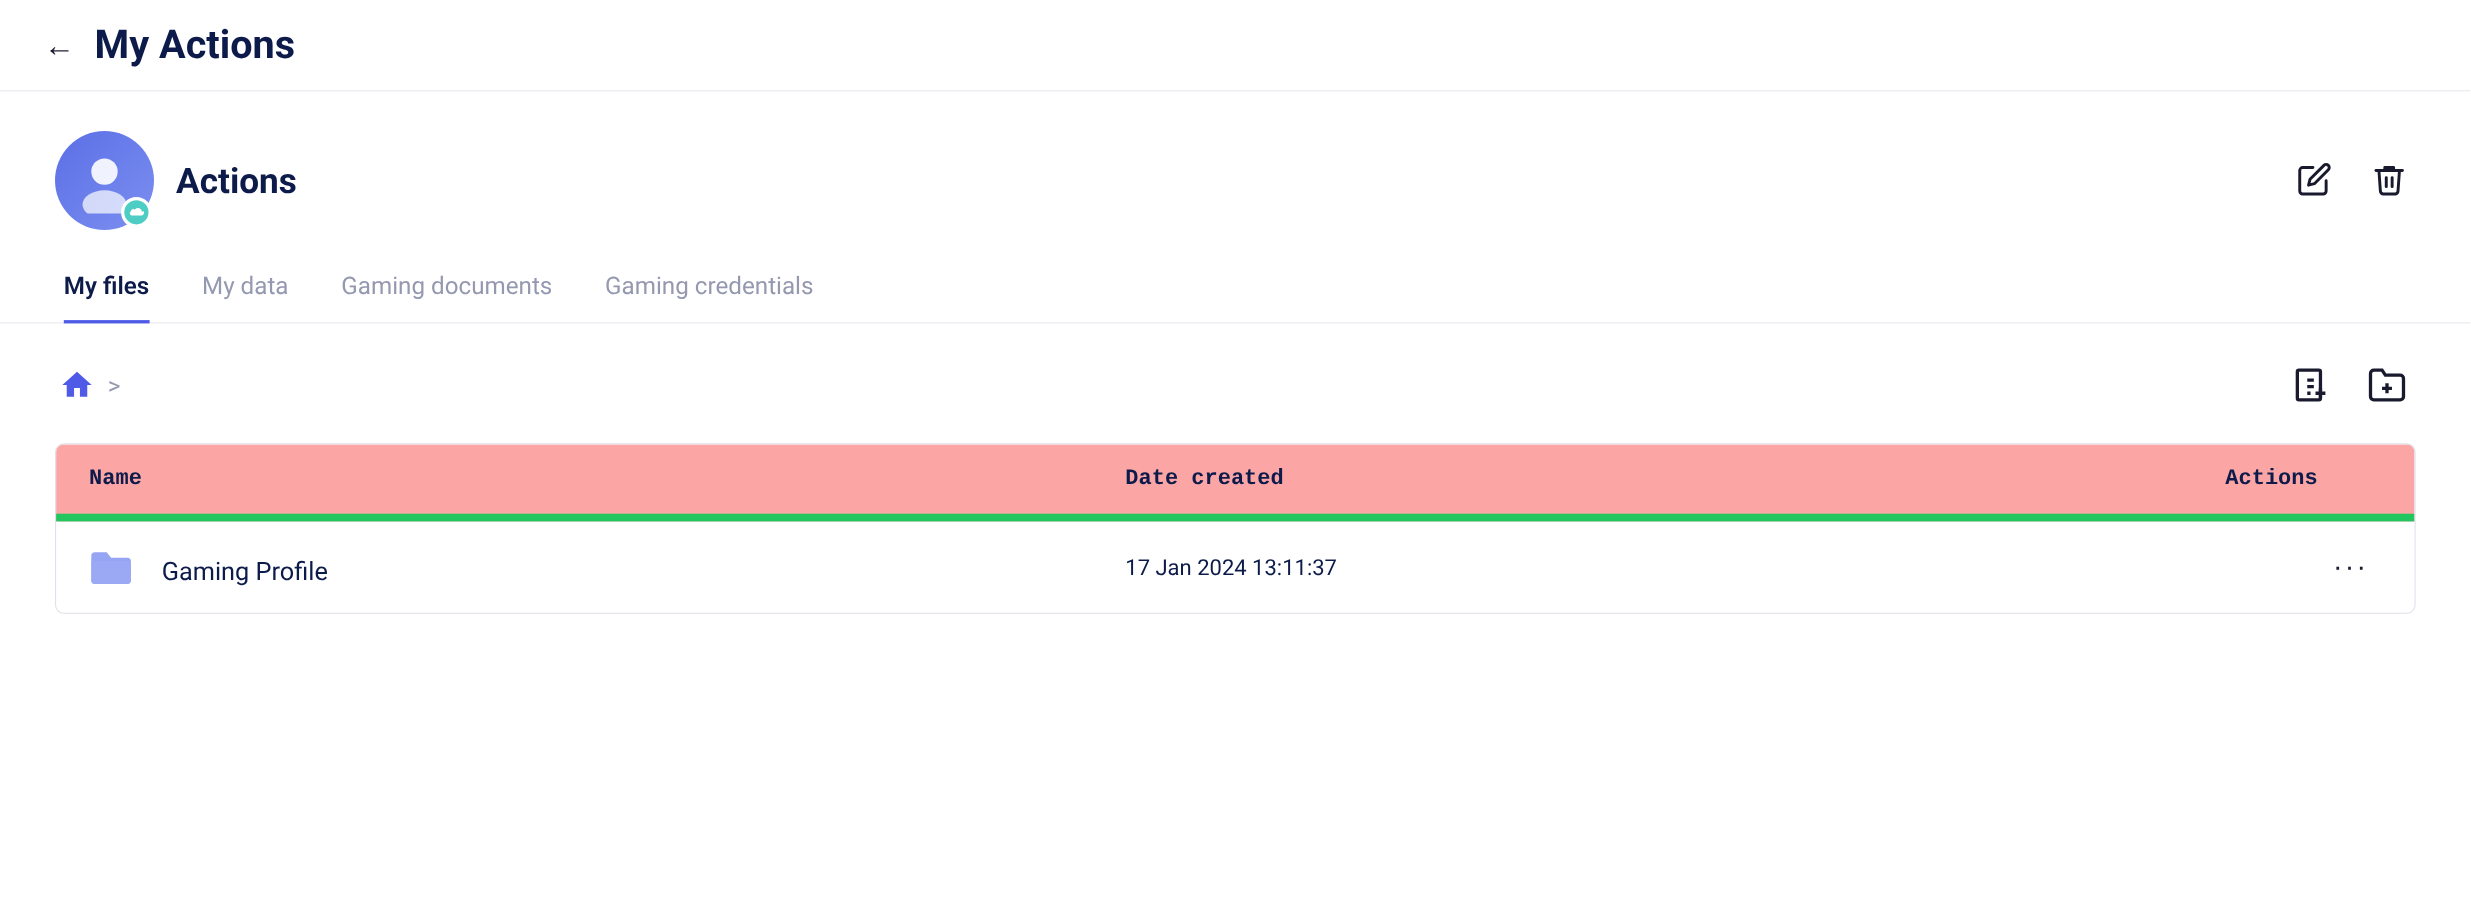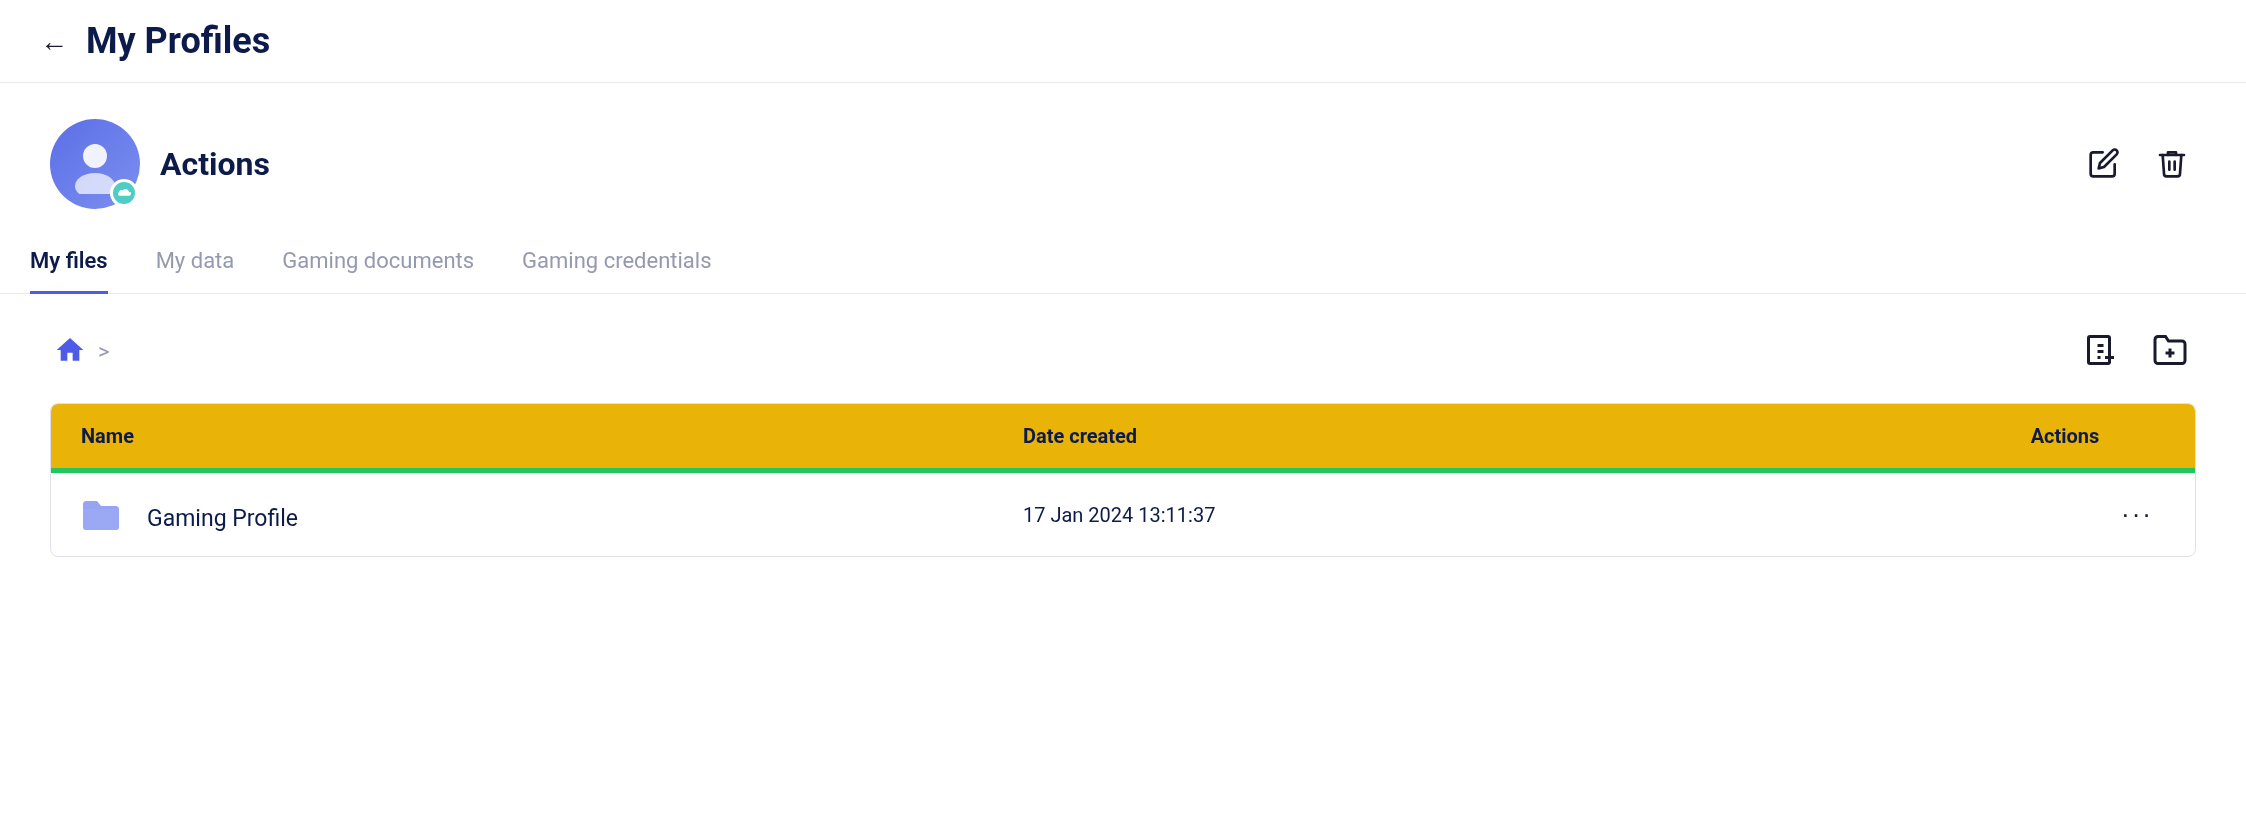--- a/index.html
+++ b/index.html
@@ -108,21 +108,21 @@
       color: #1a1a2e;
     }
 
     .action-icon-btn svg {
       width: 32px;
       height: 32px;
     }
 
     
     .tabs-container {
-      padding: 0 30px;
+      padding: 0 58px;
       border-bottom: 1px solid #e8e8f0;
     }
 
     .tabs {
       display: flex;
       gap: 48px;
     }
 
     .tab {
       padding: 18px 0;
@@ -194,23 +194,24 @@
     .file-table {
       width: 100%;
       border: 1px solid #e0e0ea;
       border-radius: 8px;
       overflow: hidden;
     }
 
     .table-header {
       display: grid;
       grid-template-columns: 1fr 1fr 200px;
-      background: #eab308;
+      background: #fca5a5;
       padding: 20px 30px;
-      border-bottom: 5px solid #22c55e;
+      border-bottom: 7px solid #22c55e;
+      font-family: Liberation Mono, monospace;
     }
 
     .col-header {
       font-size: 20px;
       font-weight: 700;
       color: #0d1b4b;
     }
 
     .col-header.right {
       text-align: center;
@@ -260,21 +261,21 @@
       color: #1a1a2e;
       letter-spacing: 2px;
       padding: 4px 12px;
     }
   </style>
 </head>
 <body>
 
 <div class="header">
   <span class="back-arrow">←</span>
-  <span class="page-title">My Profiles</span>
+  <span class="page-title">My Actions</span>
 </div>
 
 <div class="profile-section">
   <div class="profile-left">
     <div class="avatar-container">
       <div class="avatar-circle">
 
         <svg class="avatar-person" viewBox="0 0 60 60" fill="none" xmlns="http://www.w3.org/2000/svg">
           <circle cx="30" cy="22" r="12" fill="white" opacity="0.9"></circle>
           <ellipse cx="30" cy="52" rx="20" ry="13" fill="white" opacity="0.7"></ellipse>

